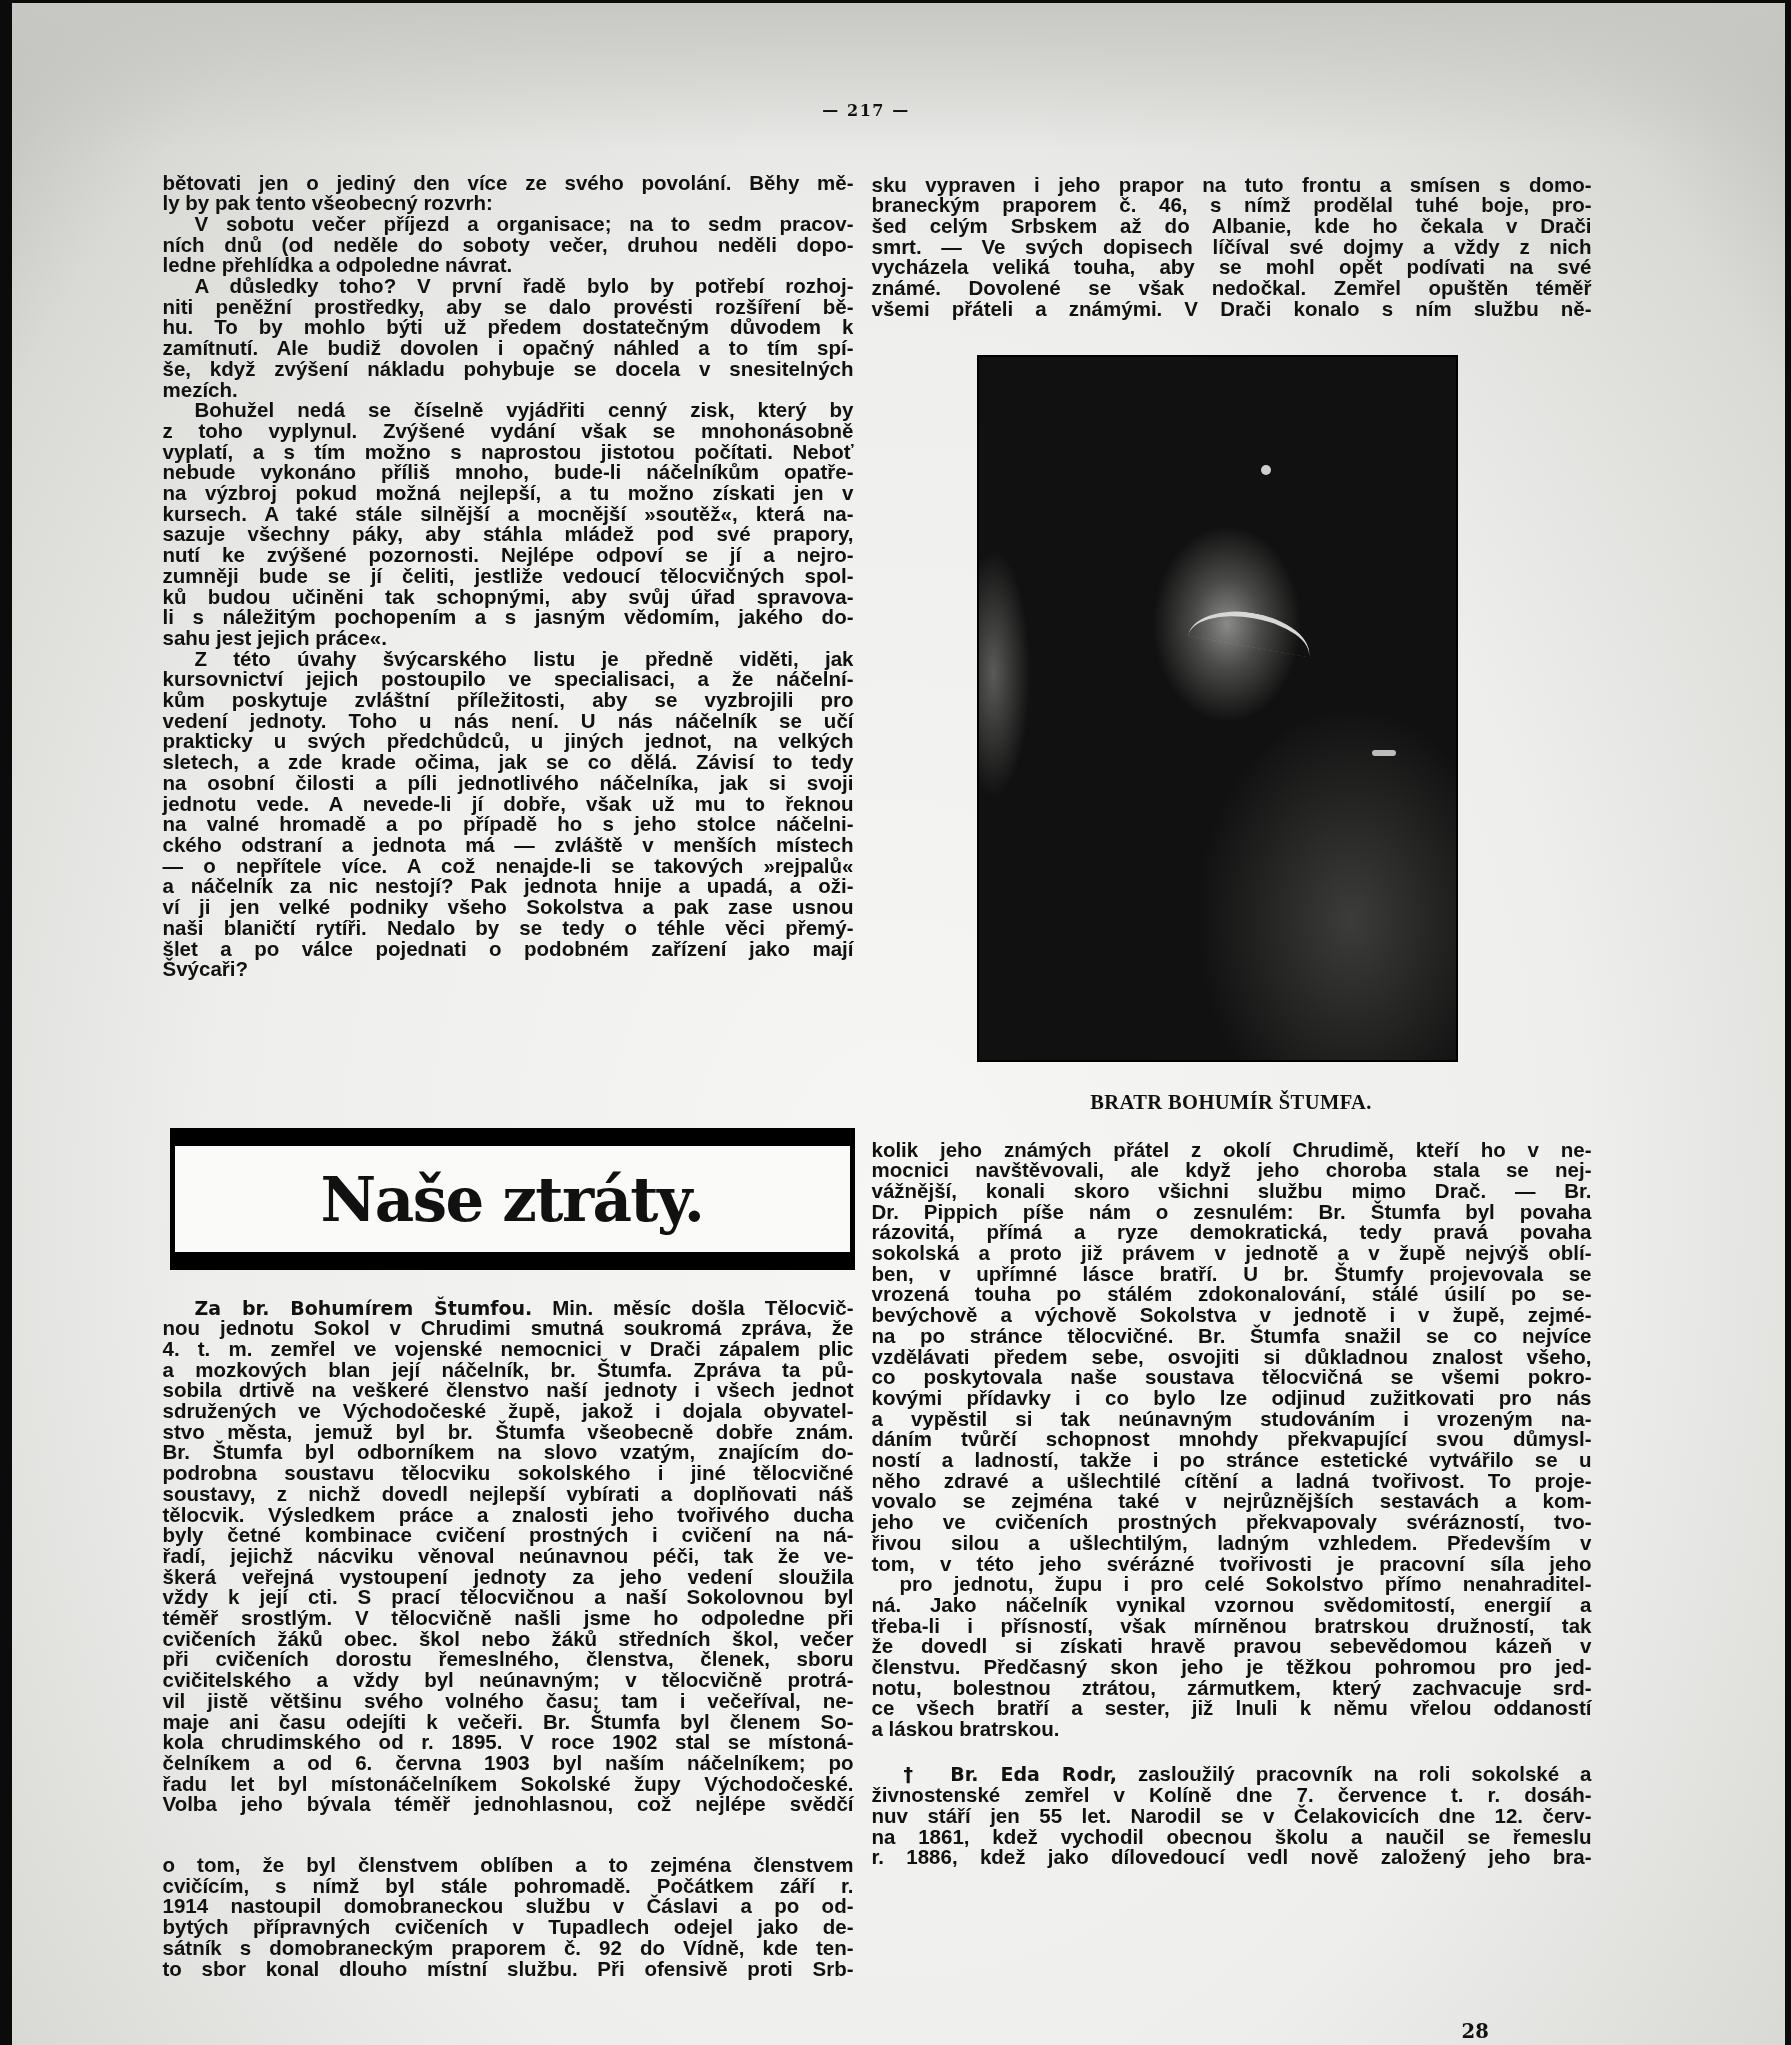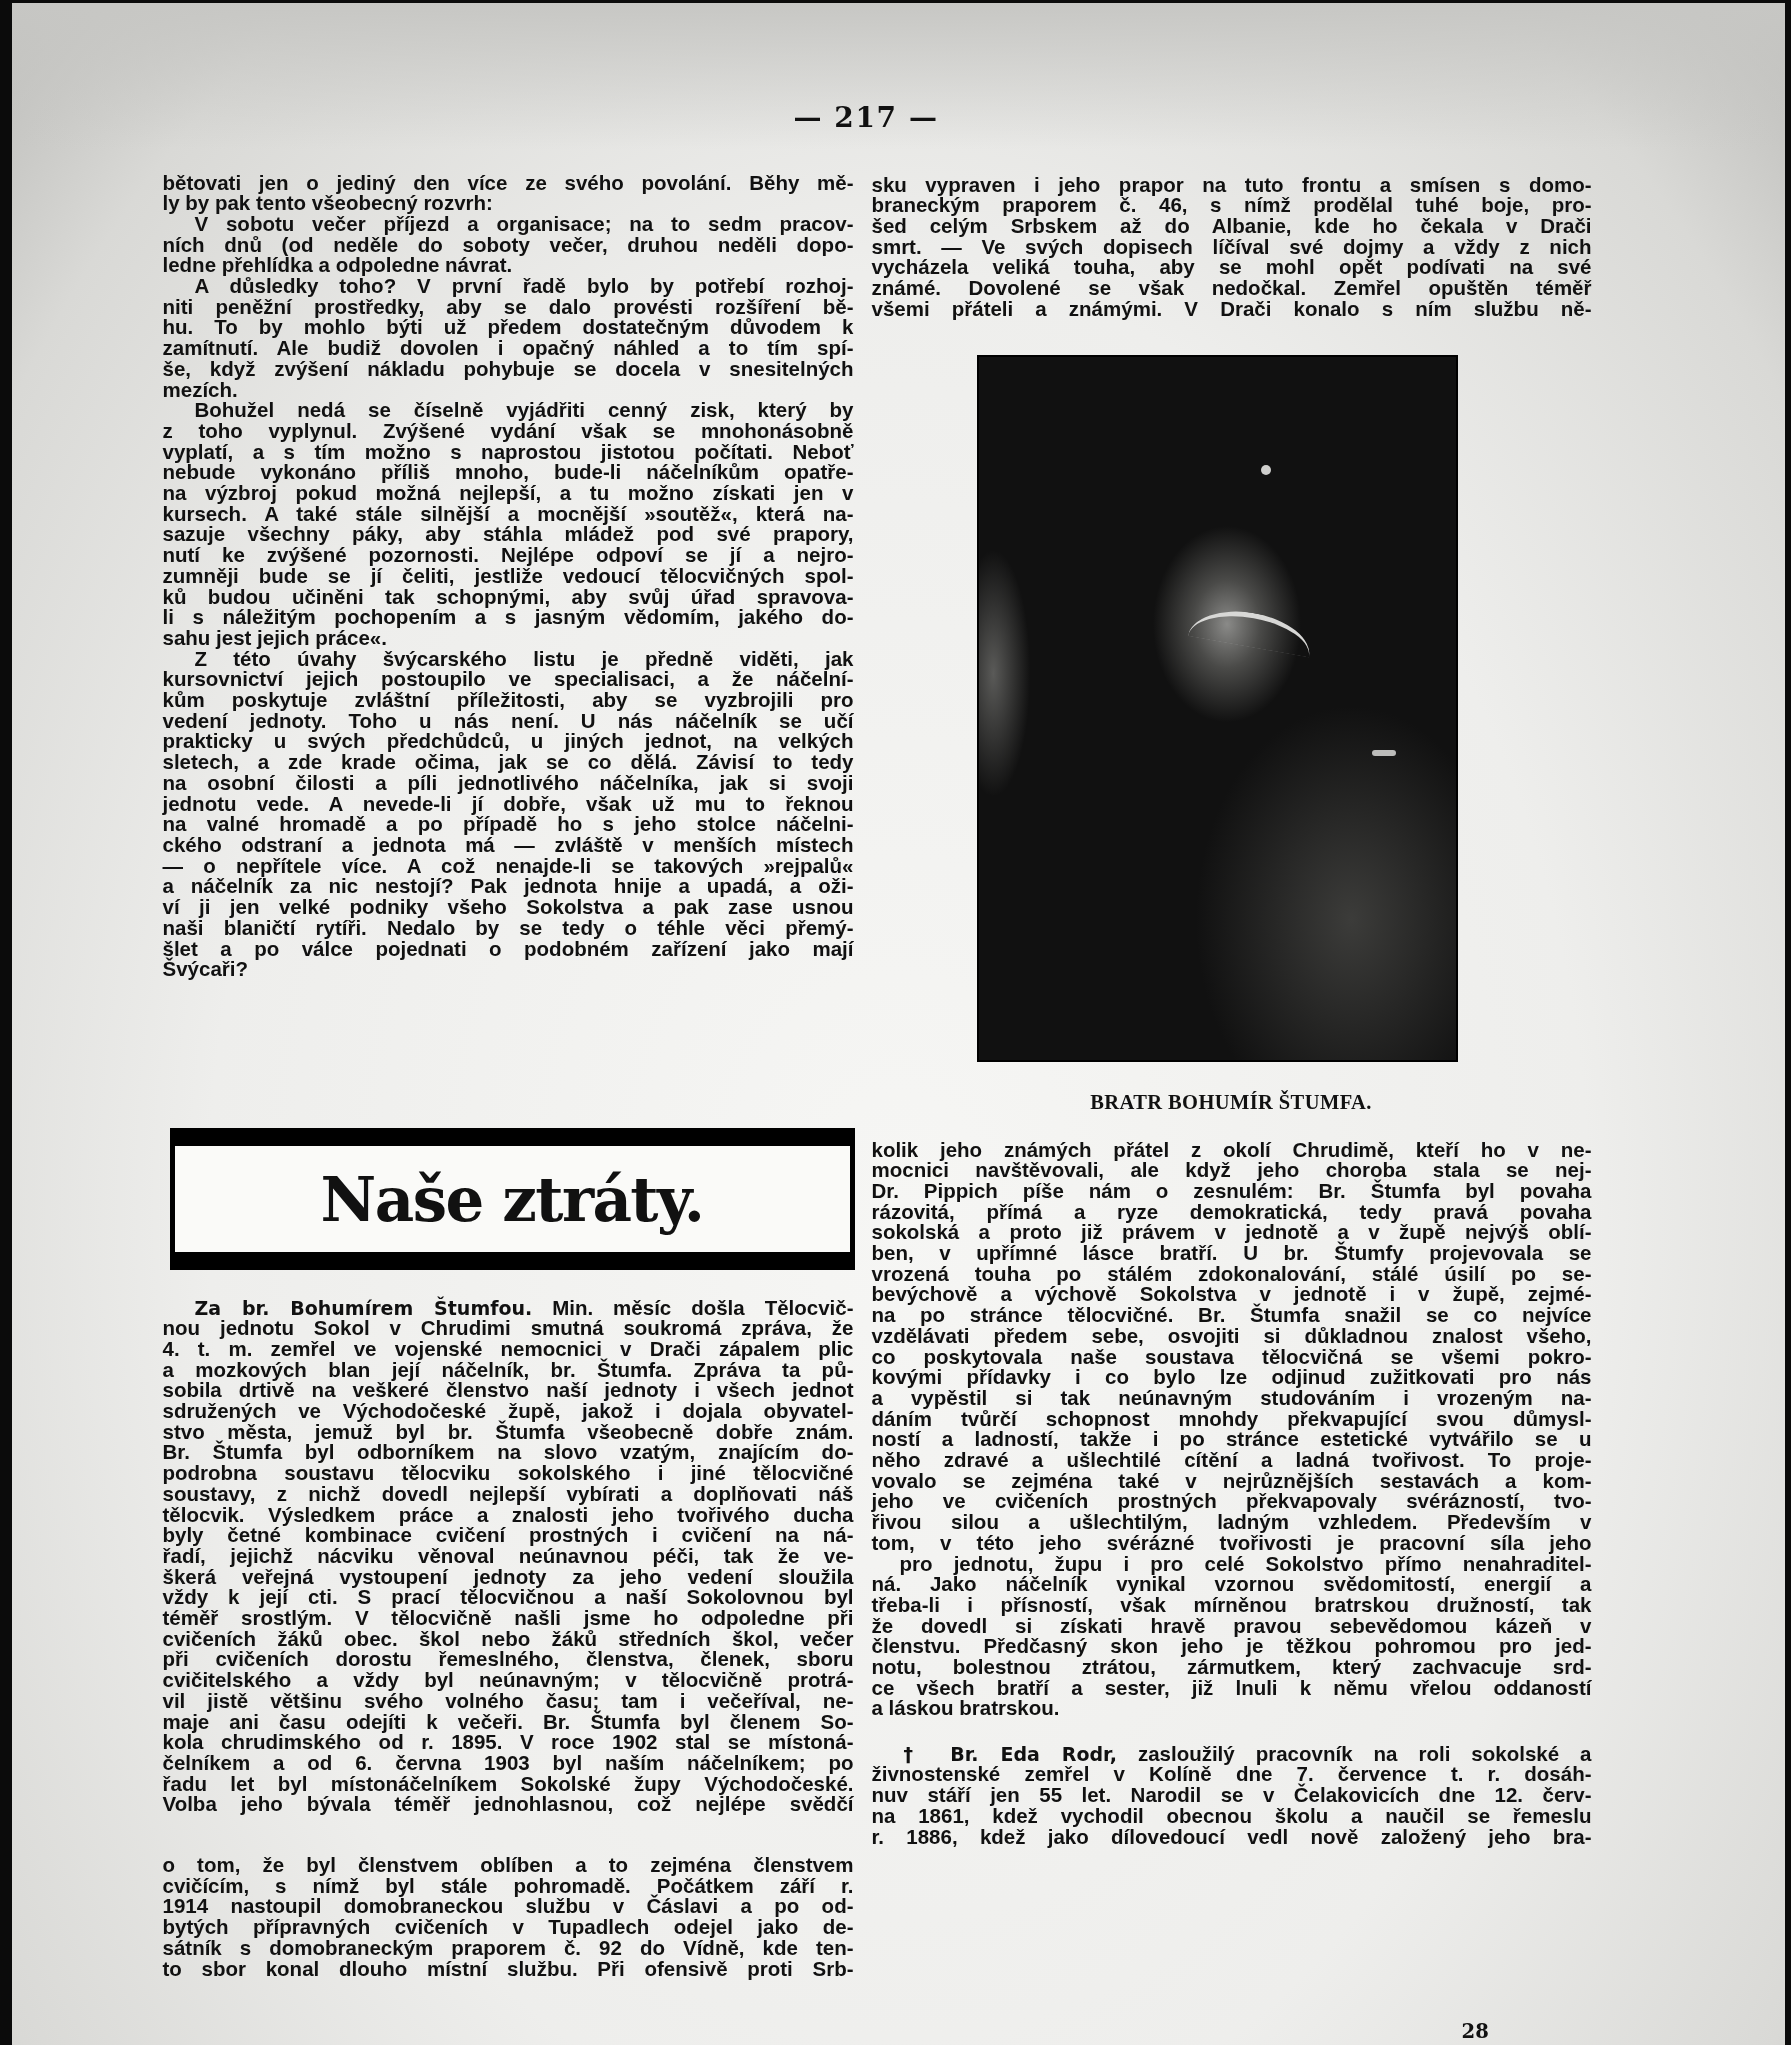--- a/index.html
+++ b/index.html
@@ -13,21 +13,21 @@
     position:absolute; left:11.5px; top:2.5px; width:1773px; height:2199px;
     background:
       radial-gradient(ellipse at 50% 55%, #f6f6f4 0%, #eeeeec 55%, #d9d9d6 85%, #bdbdba 100%);
   }
   .page::before {
     content:""; position:absolute; left:0; top:0; width:100%; height:147px;
     background:linear-gradient(#c7c7c4, rgba(230,230,228,0));
   }
   .page-number {
     position:absolute; left:781px; top:98px; width:147px; text-align:center;
-    font-family:"DejaVu Serif", serif; font-weight:bold; font-size:28px; letter-spacing:1.6px;
+    font-family:"DejaVu Serif", serif; font-weight:bold; font-size:16px; letter-spacing:1.6px;
   }
   .col {
     position:absolute; font-family:"Liberation Sans Narrow","Liberation Sans", sans-serif;
     font-size:20.5px; line-height:20.7px; font-weight:bold; text-align:justify;
     transform-origin:left top;
   }
   .line { display:block; white-space:nowrap; text-align:justify; text-align-last:justify; }
   .line.last { text-align-last:left; }
   #col-left-top { left:151px; top:170px; width:691px; }
   #col-right-top { left:860px; top:172px; width:720px; }
@@ -166,20 +166,21 @@
       <span class="line" style="display: block; margin-top: 40px;">o tom, že byl členstvem oblíben a to zejména členstvem</span>
       <span class="line" style="display: block;">cvičícím, s nímž byl stále pohromadě. Počátkem září r.</span>
       <span class="line" style="display: block;">1914 nastoupil domobraneckou službu v Čáslavi a po od-</span>
       <span class="line" style="display: block;">bytých přípravných cvičeních v Tupadlech odejel jako de-</span>
       <span class="line" style="display: block;">sátník s domobraneckým praporem č. 92 do Vídně, kde ten-</span>
       <span class="line" style="display: block;">to sbor konal dlouho místní službu. Při ofensivě proti Srb-</span>
     </div>
   <div class="col" id="col-right-bottom">
       <span class="line" style="display: block;">kolik jeho známých přátel z okolí Chrudimě, kteří ho v ne-</span>
       <span class="line" style="display: block;">mocnici navštěvovali, ale když jeho choroba stala se nej-</span>
+      <span class="line" style="display: block;">vážnější, konali skoro všichni službu mimo Drač. — Br.</span>
       <span class="line" style="display: block;">Dr. Pippich píše nám o zesnulém: Br. Štumfa byl povaha</span>
       <span class="line" style="display: block;">rázovitá, přímá a ryze demokratická, tedy pravá povaha</span>
       <span class="line" style="display: block;">sokolská a proto již právem v jednotě a v župě nejvýš oblí-</span>
       <span class="line" style="display: block;">ben, v upřímné lásce bratří. U br. Štumfy projevovala se</span>
       <span class="line" style="display: block;">vrozená touha po stálém zdokonalování, stálé úsilí po se-</span>
       <span class="line" style="display: block;">bevýchově a výchově Sokolstva v jednotě i v župě, zejmé-</span>
       <span class="line" style="display: block;">na po stránce tělocvičné. Br. Štumfa snažil se co nejvíce</span>
       <span class="line" style="display: block;">vzdělávati předem sebe, osvojiti si důkladnou znalost všeho,</span>
       <span class="line" style="display: block;">co poskytovala naše soustava tělocvičná se všemi pokro-</span>
       <span class="line" style="display: block;">kovými přídavky i co bylo lze odjinud zužitkovati pro nás</span>

